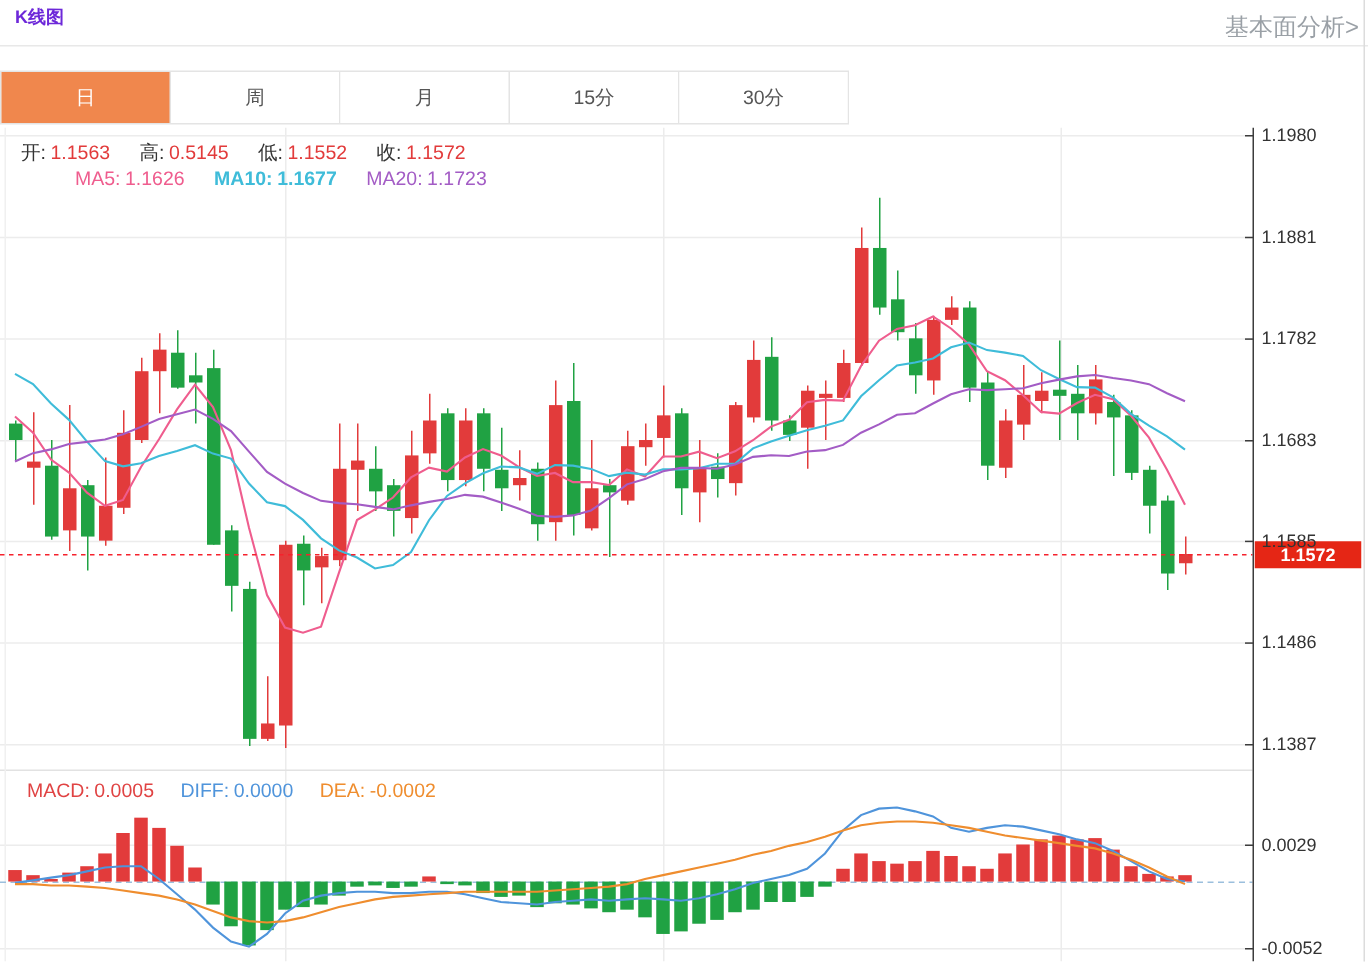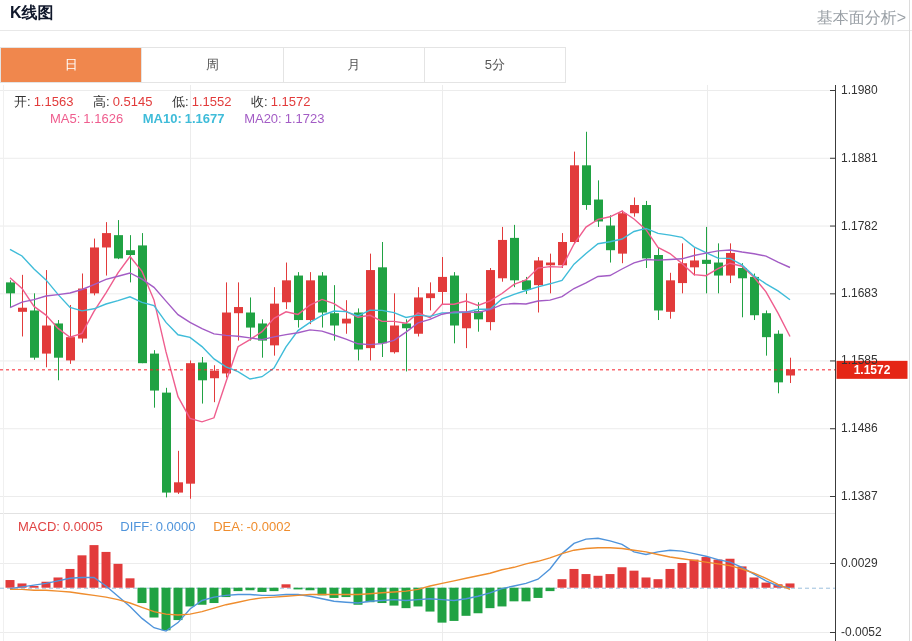--- a/index.html
+++ b/index.html
@@ -1,18 +1,18 @@
 <!DOCTYPE html>
 <html><head>
 <meta charset="utf-8">
 <style>
   html,body{margin:0;padding:0;background:#fff;}
   body{width:912px;height:641px;overflow:hidden;font-family:"Liberation Sans","DejaVu Sans",sans-serif;position:relative;}
   .page{position:relative;width:912px;height:641px;background:#fff;}
-  .hdr-title{position:absolute;left:10px;top:3px;font-size:16px;font-weight:bold;color:#0f172a;}
+  .hdr-title{position:absolute;left:10px;top:3px;font-size:12px;font-weight:bold;color:#6d28d9;}
   .hdr-link{position:absolute;right:6px;top:8px;font-size:16px;color:#9aa0a6;cursor:pointer;text-decoration:none;}
   .hdr-divider{position:absolute;top:30px;left:0;width:912px;height:0;border-top:1px solid #e8e8e8;}
   .win-edge{position:absolute;left:909px;top:0;height:641px;width:0;border-left:1px solid #dcdcdc;}
   .tabbar{position:absolute;top:47px;left:0;width:566px;height:36px;display:flex;border:1px solid #e4e4e4;box-sizing:border-box;background:#fff;}
   .tab{flex:1;display:flex;align-items:center;justify-content:center;font-size:13px;color:#555;border-right:1px solid #e4e4e4;cursor:pointer;background:#fff;user-select:none;}
   .tab:last-child{border-right:none;}
   .tab.selected{background:#f0874d;color:#fff;}
   .chart-wrap{position:absolute;top:85px;left:0;width:912px;height:556px;}
   #chart-svg{position:absolute;left:0;top:0;}
   .legend{position:absolute;font-size:13px;white-space:nowrap;z-index:3;}
@@ -30,21 +30,22 @@
 <div class="page">
   <div class="hdr-title">K线图</div>
   <a class="hdr-link">基本面分析&gt;</a>
   <div class="hdr-divider"></div>
   <div class="win-edge"></div>
 
   <div class="tabbar">
     <div class="tab selected">日</div>
     <div class="tab">周</div>
     <div class="tab">月</div>
-    <div class="tab">5分</div>
+    <div class="tab">15分</div>
+    <div class="tab">30分</div>
   </div>
 
   <div class="chart-wrap">
     <svg id="chart-svg" width="912" height="556" viewBox="0 85 912 556">
         <g>
           <line x1="190.5" y1="85" x2="190.5" y2="641" stroke="#ececec" stroke-width="1"></line>
           <line x1="442.5" y1="85" x2="442.5" y2="641" stroke="#ececec" stroke-width="1"></line>
           <line x1="707.5" y1="85" x2="707.5" y2="641" stroke="#ececec" stroke-width="1"></line>
           <line x1="0" y1="90.5" x2="835" y2="90.5" stroke="#ececec" stroke-width="1"></line>
           <line x1="0" y1="158.28077571669502" x2="835" y2="158.28077571669502" stroke="#ececec" stroke-width="1"></line>

